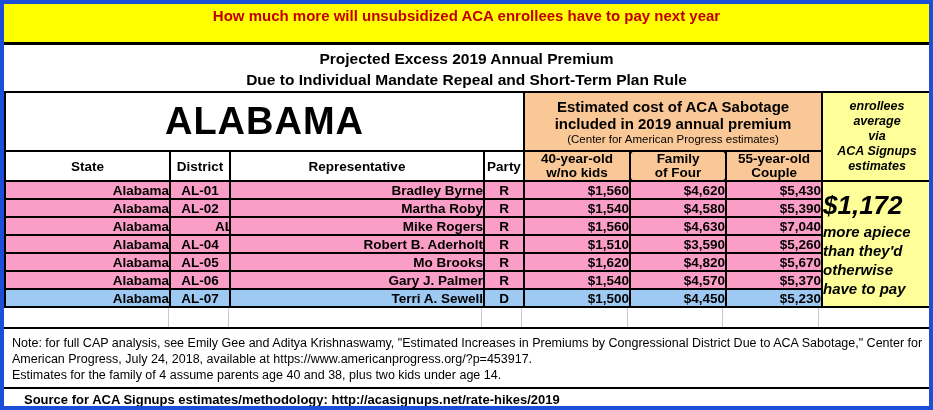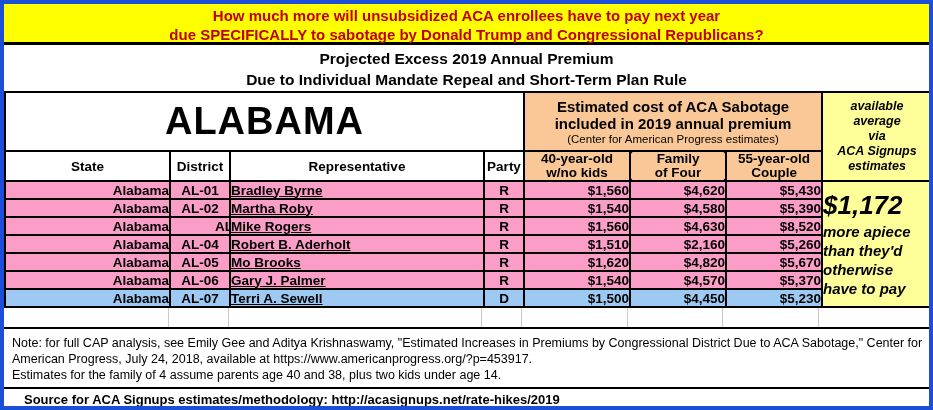--- a/index.html
+++ b/index.html
@@ -80,21 +80,21 @@
   tr.colhead th.cost-col div { line-height: 14px; }
 
   tr.datarow { height: 18px; }
   tr.datarow td {
     font-weight: bold;
     font-size: 13.5px;
     vertical-align: middle;
   }
   td.c-state { text-align: right; padding-right: 6px; }
   td.c-district { text-align: center; }
-  td.c-rep { padding-right: 4px; text-decoration: underline; }
+  td.c-rep { text-align: right; padding-right: 4px; }
   td.c-party { text-align: center; }
   td.c-money { text-align: right; padding-right: 8px; }
 
   .stat-cell { text-align: left; vertical-align: middle; }
   .stat-amount { font-weight: bold; font-style: italic; font-size: 26px; line-height: 30px; padding-bottom: 2px; }
   .stat-caption { font-weight: bold; font-style: italic; font-size: 15px; line-height: 19px; }
 
   
   .gap-row { display: flex; height: 19px; background: #fff; }
   .gap-row .gap-cell { border-right: 1px solid #c9c9c9; height: 100%; }
@@ -115,21 +115,20 @@
     background: #fff;
   }
 </style>
 </head>
 <body>
 
 <div class="sheet">
 
   <div class="banner" style="background: rgb(255, 255, 0); color: rgb(192, 0, 0);">
     <div>How much more will unsubsidized ACA enrollees have to pay next year</div>
-    <div>due SPECIFICALLY to sabotage by Donald Trump and Congressional Republicans?</div>
   </div>
 
   <div class="subtitle">
     <div>Projected Excess 2019 Annual Premium</div>
     <div>Due to Individual Mandate Repeal and Short-Term Plan Rule</div>
   </div>
 
   <table class="main">
     <colgroup>
       <col style="width:165px">
@@ -144,21 +143,21 @@
 
     <tbody>
         <tr style="height:59px">
       <td class="alabama-cell" colspan="4">ALABAMA</td>
       <td class="sabotage-cell" colspan="3" style="background: rgb(250, 200, 150);">
         <div class="sabotage-l1">Estimated cost of ACA Sabotage</div>
         <div class="sabotage-l2">included in 2019 annual premium</div>
         <div class="sabotage-l3">(Center for American Progress estimates)</div>
       </td>
       <td class="statewide-cell" rowspan="2" style="background: rgb(255, 255, 153);">
-        <div>available</div>
+        <div>enrollees</div>
         <div>average</div>
         <div>via</div>
         <div>ACA Signups</div>
         <div>estimates</div>
       </td>
     </tr>
 
     <tr class="colhead">
       <th>State</th>
       <th>District</th>
@@ -205,30 +204,30 @@
       <td class="c-money" style="background: rgb(250, 158, 200);">$5,390</td>
     </tr>
 
     <tr class="datarow">
       <td class="c-state" style="background: rgb(250, 158, 200);">Alabama</td>
       <td class="c-district" style="background: rgb(250, 158, 200); padding-left: 44px;">AL-03</td>
       <td class="c-rep" style="background: rgb(250, 158, 200);">Mike Rogers</td>
       <td class="c-party" style="background: rgb(250, 158, 200);">R</td>
       <td class="c-money" style="background: rgb(250, 158, 200);">$1,560</td>
       <td class="c-money" style="background: rgb(250, 158, 200);">$4,630</td>
-      <td class="c-money" style="background: rgb(250, 158, 200);">$8,520</td>
+      <td class="c-money" style="background: rgb(250, 158, 200);">$7,040</td>
     </tr>
 
     <tr class="datarow">
       <td class="c-state" style="background: rgb(250, 158, 200);">Alabama</td>
       <td class="c-district" style="background: rgb(250, 158, 200);">AL-04</td>
       <td class="c-rep" style="background: rgb(250, 158, 200);">Robert B. Aderholt</td>
       <td class="c-party" style="background: rgb(250, 158, 200);">R</td>
       <td class="c-money" style="background: rgb(250, 158, 200);">$1,510</td>
-      <td class="c-money" style="background: rgb(250, 158, 200);">$2,160</td>
+      <td class="c-money" style="background: rgb(250, 158, 200);">$3,590</td>
       <td class="c-money" style="background: rgb(250, 158, 200);">$5,260</td>
     </tr>
 
     <tr class="datarow">
       <td class="c-state" style="background: rgb(250, 158, 200);">Alabama</td>
       <td class="c-district" style="background: rgb(250, 158, 200);">AL-05</td>
       <td class="c-rep" style="background: rgb(250, 158, 200);">Mo Brooks</td>
       <td class="c-party" style="background: rgb(250, 158, 200);">R</td>
       <td class="c-money" style="background: rgb(250, 158, 200);">$1,620</td>
       <td class="c-money" style="background: rgb(250, 158, 200);">$4,820</td>

